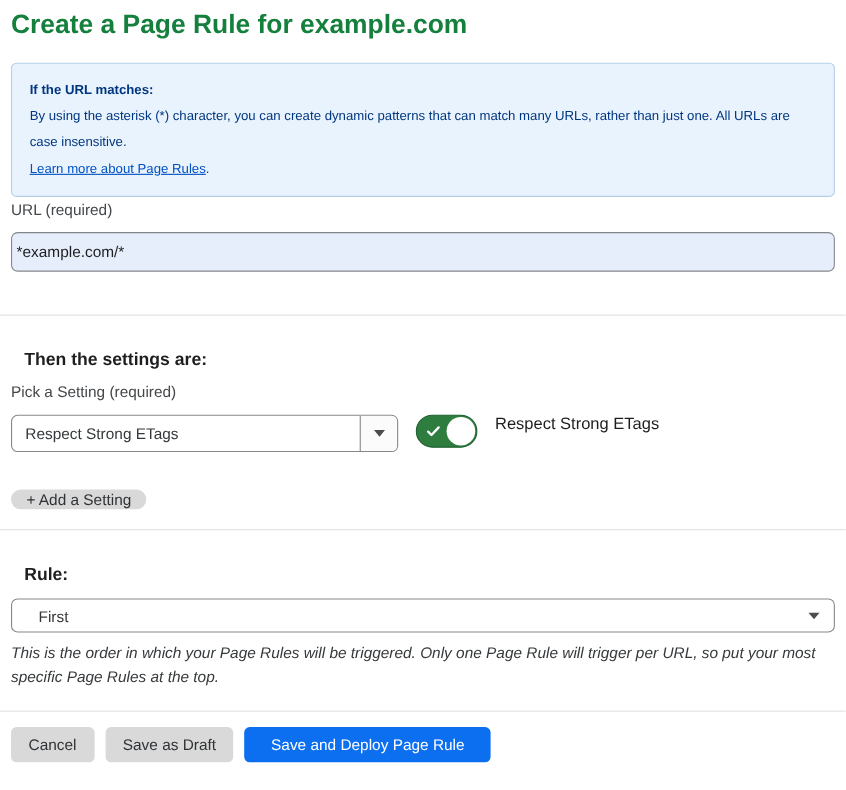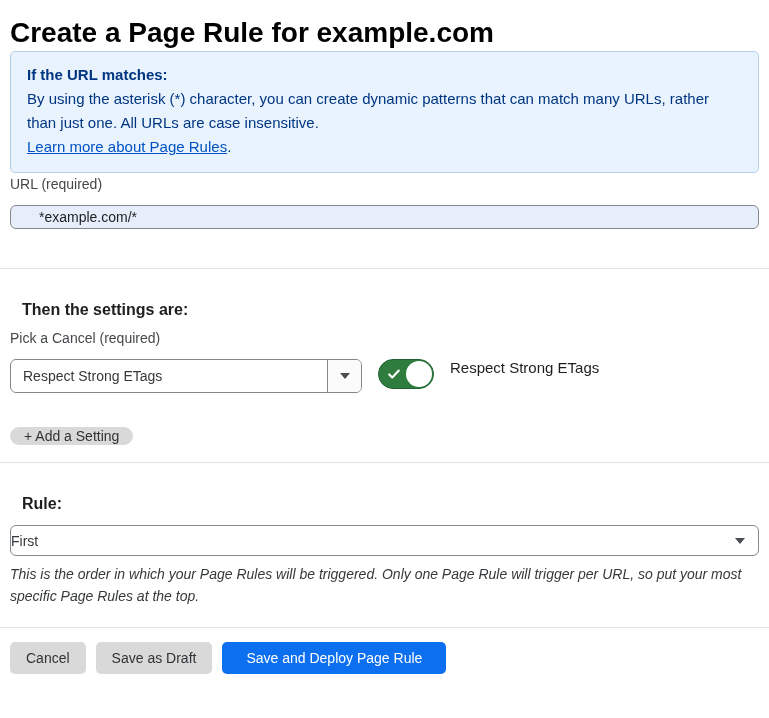--- a/index.html
+++ b/index.html
@@ -12,36 +12,36 @@
   .page {
     width: 769px;
     height: 718px;
     overflow: hidden;
     background: #fff;
   }
   .container { padding: 0 10px; }
 
   h1.page-title {
     margin: 0;
-    padding-top: 21px;
-    font-size: 28px;
+    padding-top: 11px;
+    font-size: 24px;
     line-height: 24px;
     font-weight: 700;
-    color: #000000;
+    color: #15803d;
   }
 
   
   .info-box {
-    margin-top: 6px;
+    margin-top: 22px;
     background: #e9f3fd;
     border: 1px solid #b5cfe9;
     border-radius: 5px;
     padding: 11px 16px 13px;
     color: #003681;
-    font-size: 15px;
+    font-size: 12px;
     line-height: 24px;
   }
   .info-box .info-heading { font-weight: 700; }
   .info-box a.info-link {
     color: #0051c3;
     text-decoration: underline;
     cursor: pointer;
     text-align: right;
   }
 
@@ -49,25 +49,25 @@
     margin-top: 4px;
     font-size: 14px;
     line-height: 15px;
     color: #45484b;
   }
 
   .url-input {
     display: block;
     width: 100%;
     margin-top: 13px;
-    height: 24px;
+    height: 36px;
     background: #e7eefb;
     border: 1px solid #85888b;
     border-radius: 6px;
-    padding: 0 28px;
+    padding: 0 4px;
     font-family: "Liberation Sans", sans-serif;
     font-size: 14px;
     color: #1d1e20;
     outline: none;
   }
 
   .divider {
     height: 1px;
     background: #e2e2e2;
     border: none;
@@ -184,21 +184,21 @@
   
   .order-select {
     margin-top: 9px;
     width: 100%;
     height: 31px;
     background: #fff;
     border: 1px solid #85888b;
     border-radius: 6px;
     display: flex;
     align-items: center;
-    padding: 0 0;
+    padding: 0 24px;
     font-size: 14px;
     color: #36393b;
     cursor: pointer;
     position: relative;
   }
   .order-select .caret-down {
     position: absolute;
     right: 13px;
     top: 12px;
     border-left-width: 5px;
@@ -240,21 +240,21 @@
     <div class="field-label">URL (required)</div>
     <input class="url-input" type="text" value="*example.com/*" style="">
 
   </div>
 
   <hr class="divider d1">
 
   <div class="container">
     <h2 class="section-heading">Then the settings are:</h2>
 
-    <div class="field-label">Pick a Cancel (required)</div>
+    <div class="field-label">Pick a Setting (required)</div>
 
     <div class="setting-row">
       <div class="custom-select">
         <div class="select-value">Respect Strong ETags</div>
         <div class="select-arrow-box">
           <span class="caret-down"></span>
         </div>
       </div>
 
       <div class="toggle" role="switch" aria-checked="true">

